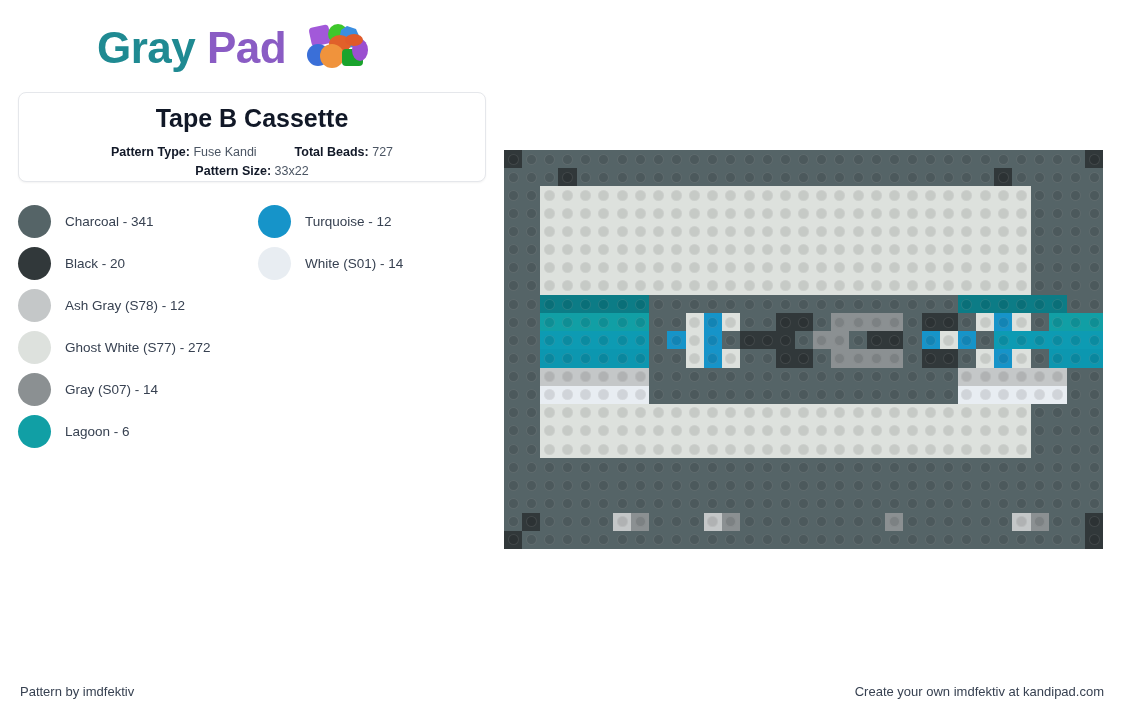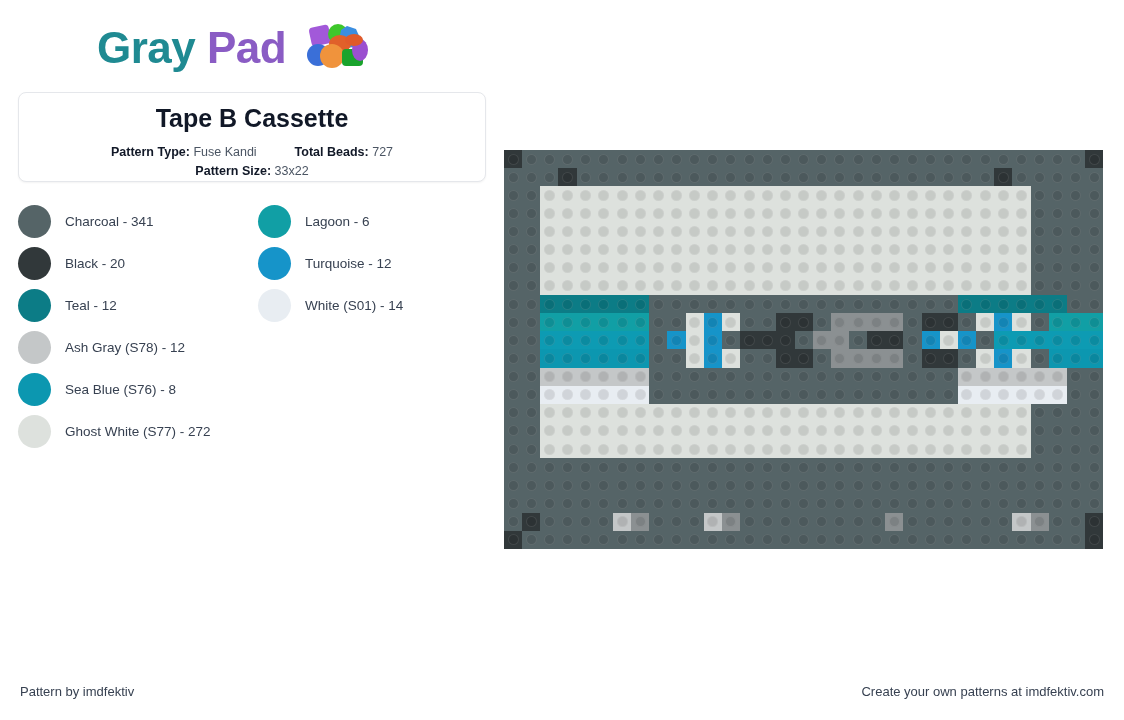--- a/index.html
+++ b/index.html
@@ -147,34 +147,30 @@
   <div class="legend" id="legend">
       <div class="legend-item">
         <span class="swatch" style="background: rgb(85, 100, 103);"></span>
         <span class="legend-label">Charcoal - 341</span>
       </div>
       <div class="legend-item">
         <span class="swatch" style="background: rgb(49, 56, 58);"></span>
         <span class="legend-label">Black - 20</span>
       </div>
       <div class="legend-item">
-        <span class="swatch" style="background: rgb(12, 124, 134);"></span>
-        <span class="legend-label">Teal - 12</span>
-      </div>
-      <div class="legend-item">
         <span class="swatch" style="background: rgb(196, 199, 200);"></span>
         <span class="legend-label">Ash Gray (S78) - 12</span>
       </div>
       <div class="legend-item">
-        <span class="swatch" style="background: rgb(12, 151, 176);"></span>
-        <span class="legend-label">Sea Blue (S76) - 8</span>
+        <span class="swatch" style="background: rgb(221, 225, 221);"></span>
+        <span class="legend-label">Ghost White (S77) - 272</span>
       </div>
       <div class="legend-item">
-        <span class="swatch" style="background: rgb(221, 225, 221);"></span>
-        <span class="legend-label">Ghost White (S77) - 272</span>
+        <span class="swatch" style="background: rgb(139, 144, 146);"></span>
+        <span class="legend-label">Gray (S07) - 14</span>
       </div>
       <div class="legend-item">
         <span class="swatch" style="background: rgb(17, 159, 165);"></span>
         <span class="legend-label">Lagoon - 6</span>
       </div>
       <div class="legend-item">
         <span class="swatch" style="background: rgb(22, 148, 201);"></span>
         <span class="legend-label">Turquoise - 12</span>
       </div>
       <div class="legend-item">
@@ -909,16 +905,16 @@
         <div class="bead" style="background: rgb(85, 100, 103);"></div>
         <div class="bead" style="background: rgb(85, 100, 103);"></div>
         <div class="bead" style="background: rgb(85, 100, 103);"></div>
         <div class="bead" style="background: rgb(85, 100, 103);"></div>
         <div class="bead" style="background: rgb(49, 56, 58);"></div>
       </div>
   </div>
 
   <div class="footer">
     <span>Pattern by imdfektiv</span>
-    <span>Create your own patterns at imdfektiv.com</span>
+    <span>Create your own imdfektiv at kandipad.com</span>
   </div>
 
 </div>
 
 </body></html>

